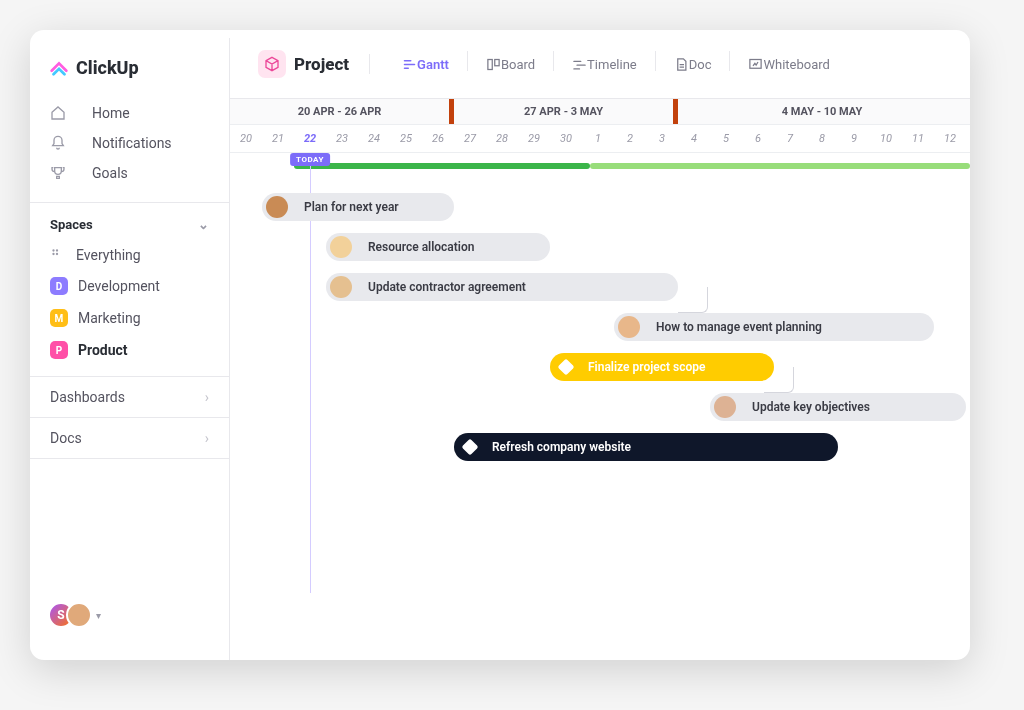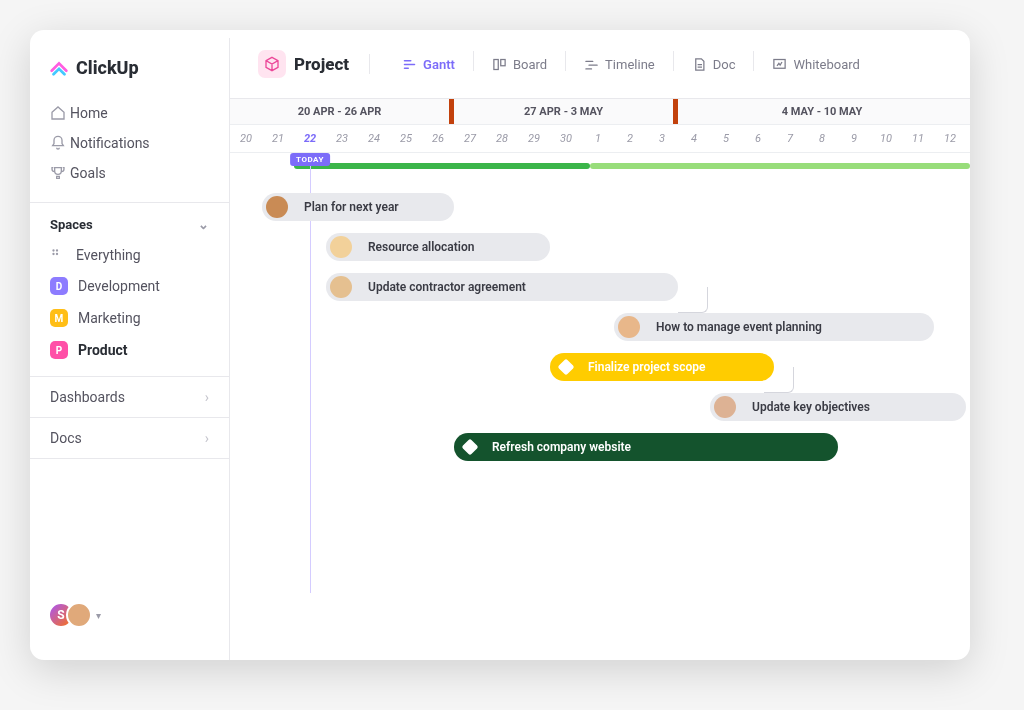--- a/index.html
+++ b/index.html
@@ -43,21 +43,21 @@
   font-weight: 800;
   font-size: 18px;
   color: #292d34;
 }
 .nav-section {
   padding: 6px 10px;
 }
 .nav-item {
   display: flex;
   align-items: center;
-  gap: 4px;
+  gap: 26px;
   padding: 7px 10px;
   font-size: 14px;
   color: #54535f;
   border-radius: 6px;
   cursor: pointer;
 }
 .nav-item .icon { width: 16px; height: 16px; color: #9b9ba8; display: flex; align-items: center; justify-content: center; }
 .section-head {
   display: flex;
   justify-content: space-between;
@@ -153,21 +153,21 @@
 .project-icon-box {
   width: 28px; height: 28px;
   background: #ffe4f0;
   border-radius: 7px;
   display: flex; align-items: center; justify-content: center;
   color: #ec4899;
 }
 .project-title { font-size: 17px; font-weight: 800; color: #292d34; }
 .view-tabs { display: flex; gap: 2px; margin-left: 12px; }
 .view-tab {
-  display: flex; align-items: center; gap: 6px;
+  display: flex; align-items: center; 
   padding: 6px 10px;
   font-size: 13px;
   color: #7c7c8a;
   border-radius: 6px;
   cursor: pointer;
 }
 .view-tab.active { color: #7c6cf9; font-weight: 600; }
 .view-tab .vicon { width: 15px; height: 15px; display: flex; align-items: center; justify-content: center; }
 .divider-v { width: 1px; height: 20px; background: #e8e8ec; margin: 0 6px; }
 
@@ -247,21 +247,21 @@
   align-items: center;
   gap: 16px;
   padding: 0 12px 0 4px;
   font-size: 12px;
   font-weight: 600;
   z-index: 2;
   white-space: nowrap;
 }
 .task-gray { background: #e8e9ed; color: #3a3b44; }
 .task-yellow { background: #ffcc00; color: #fff; }
-.task-green { background: #14532d; color: #fff; }
+.task-green { background: #0f172a; color: #fff; }
 .task-avatar {
   width: 22px; height: 22px; border-radius: 50%;
   background: #f0c090;
   flex-shrink: 0;
 }
 .task-diamond {
   width: 12px; height: 12px;
   background: #fff;
   transform: rotate(45deg);
   border-radius: 2px;

